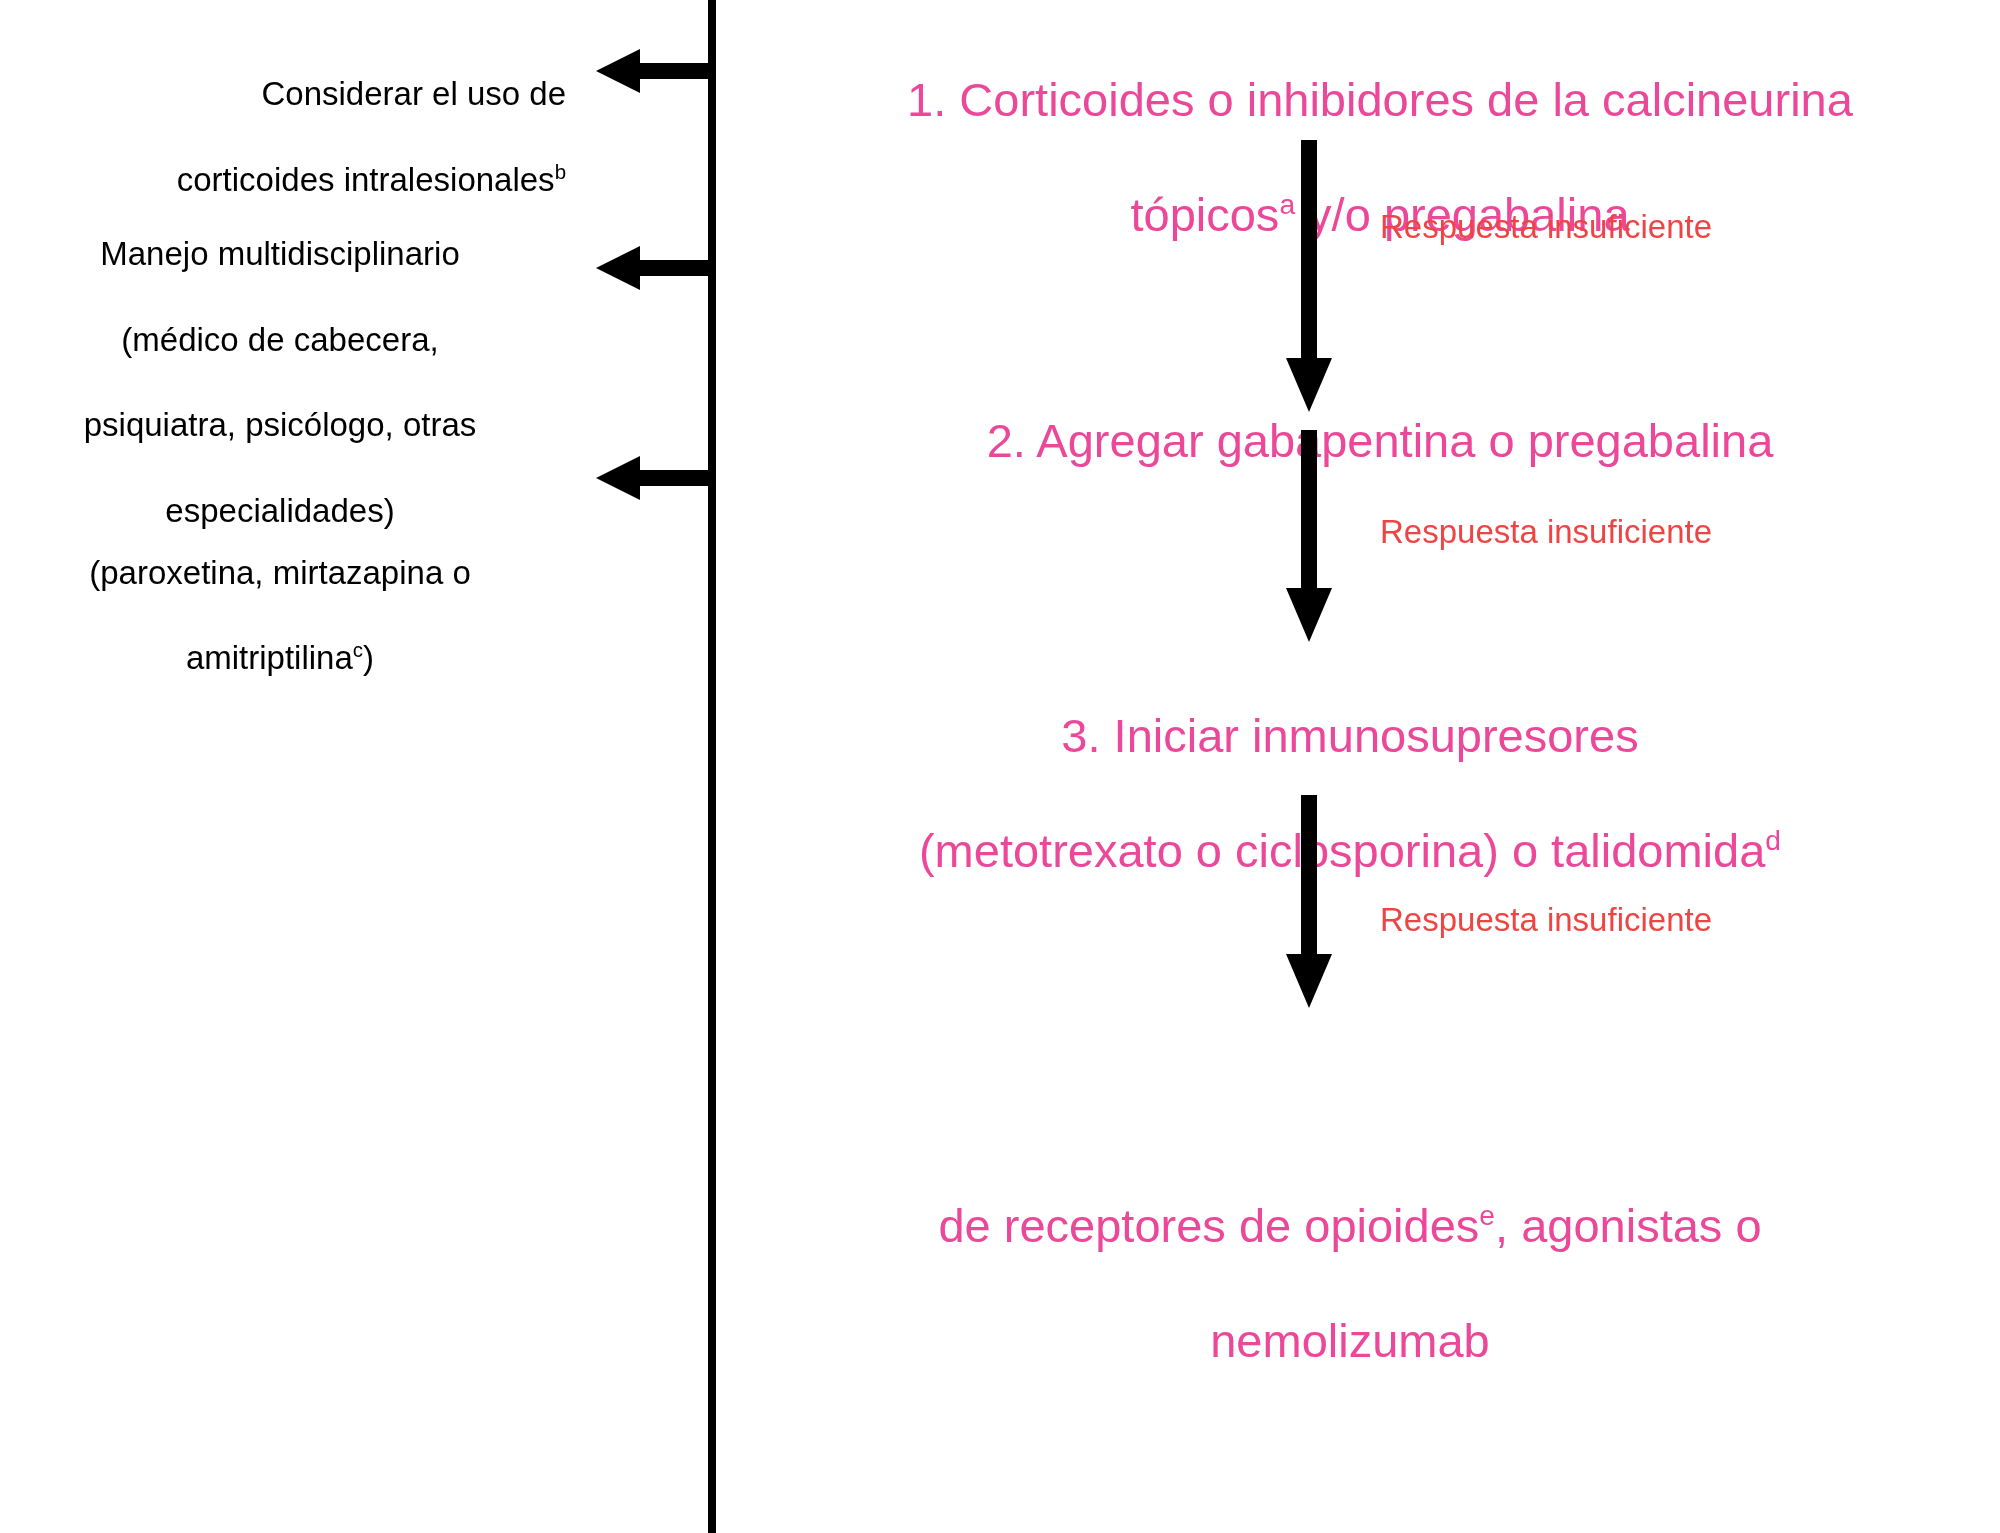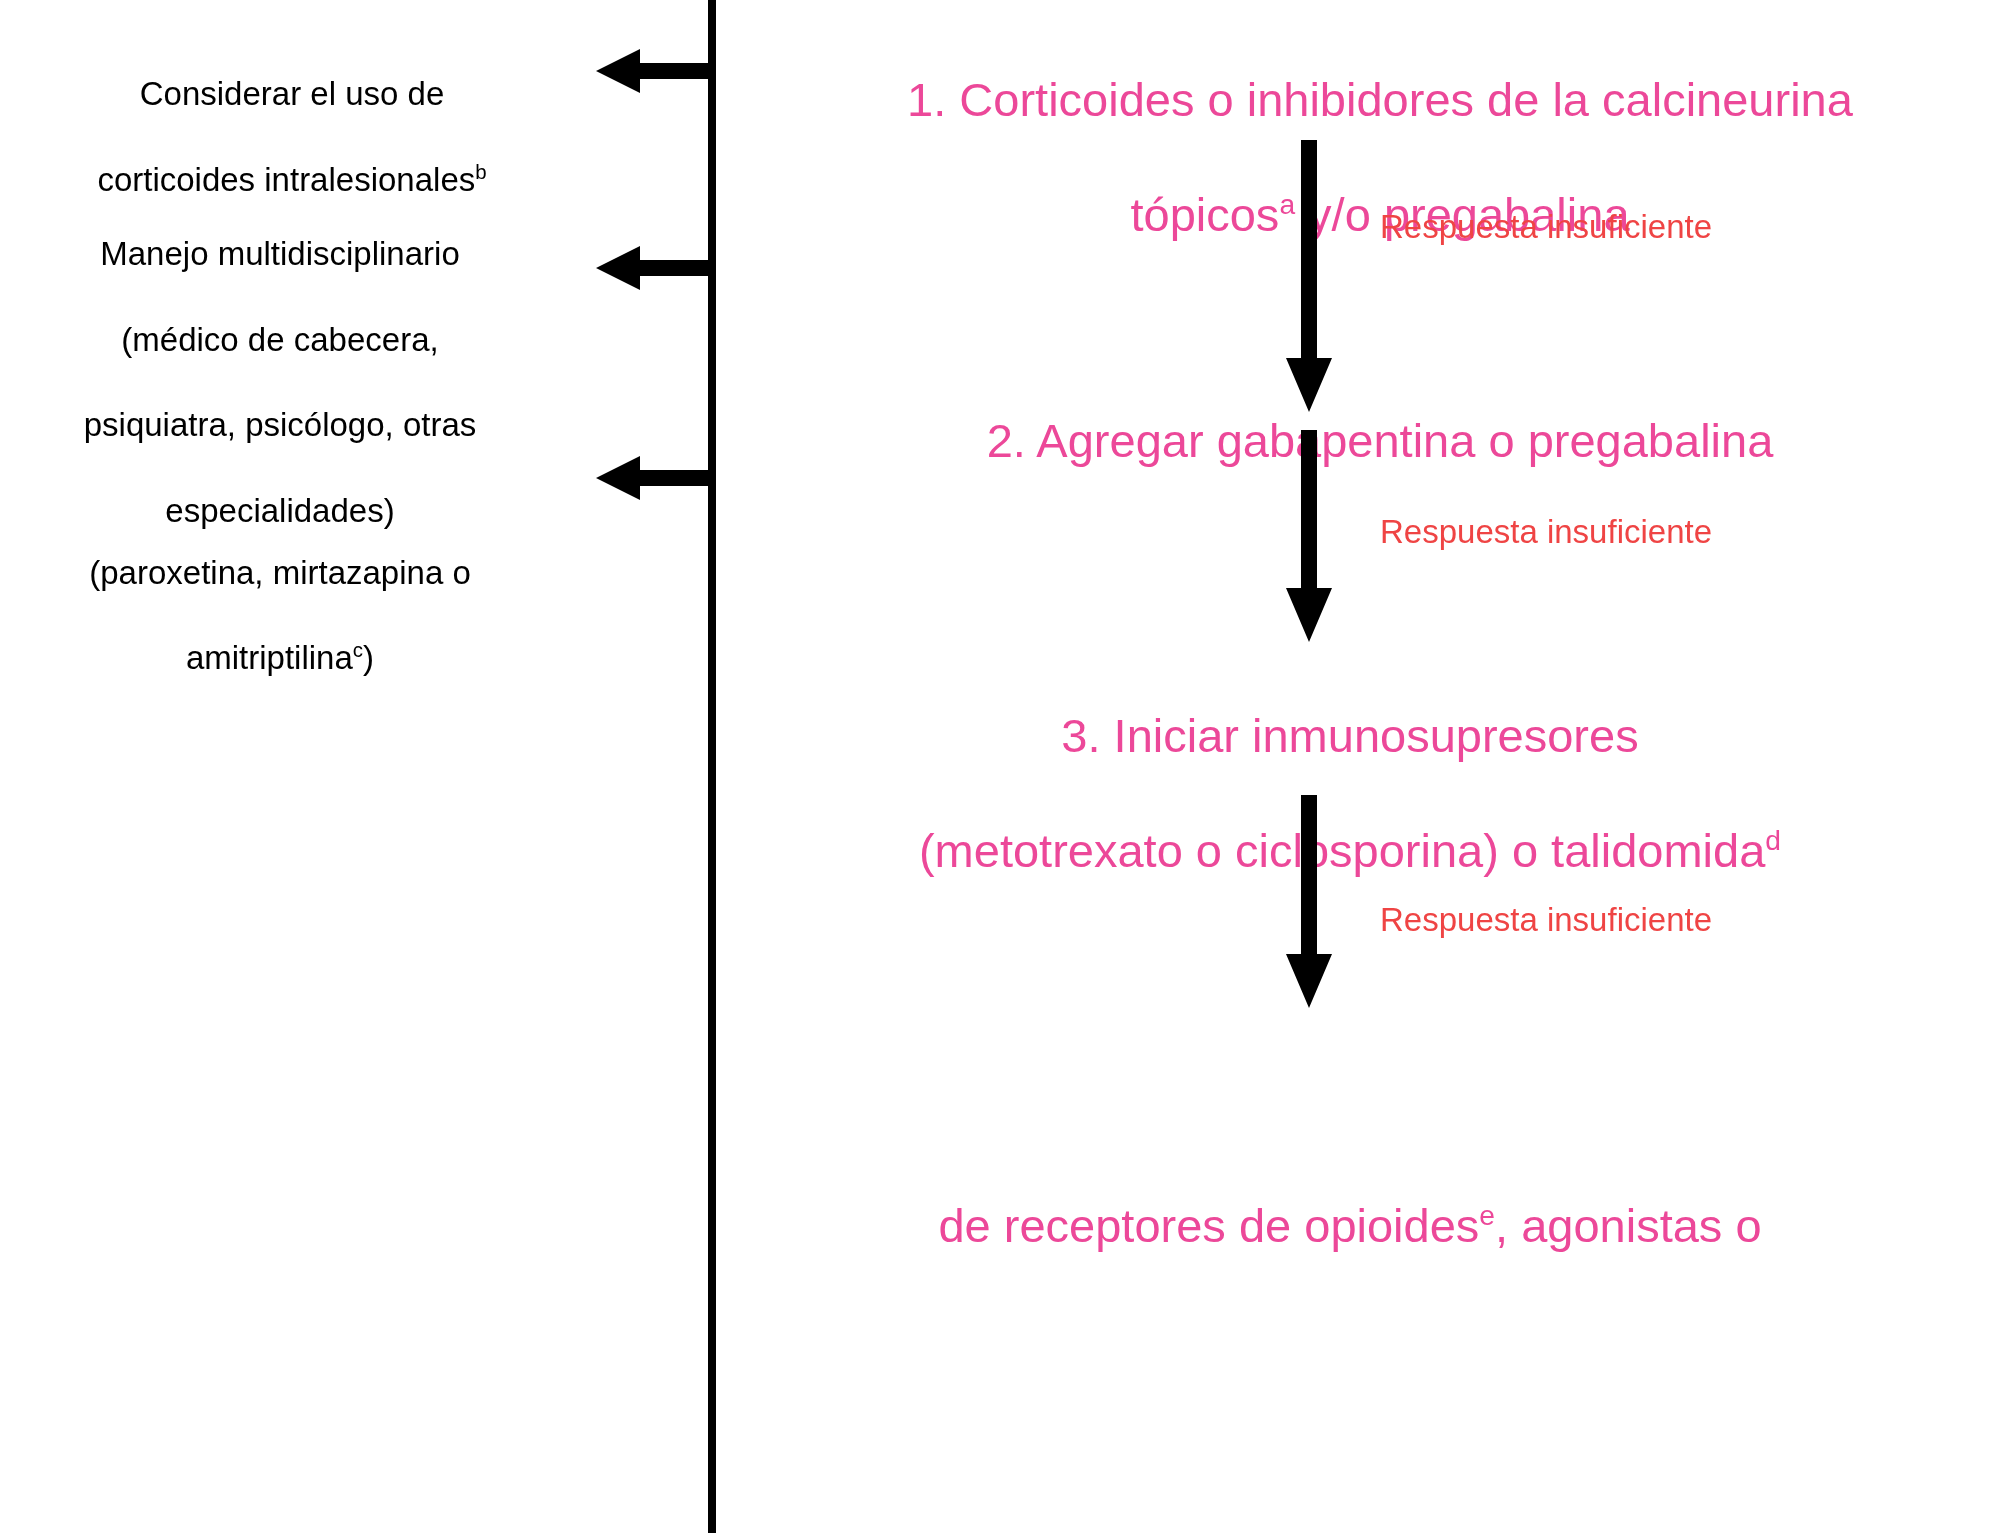--- a/index.html
+++ b/index.html
@@ -24,21 +24,21 @@
   .side-note {
     position:absolute;
     text-align:center;
     font-size:33px;
     line-height:1.30;
     color:#000000;
     white-space:pre-line;
   }
   .side-note sup { font-size:0.62em; vertical-align:super; line-height:0; }
 
-  #note-1 { left:12px;  top:30px;  width:560px; }
+  #note-1 { left:6px;  top:30px;  width:560px;text-align:right; }
   #note-2 { left:0px;  top:190px; width:560px; }
   #note-3 { left:0px;  top:423px; width:560px; }
 
   
   .arrow-left {
     position:absolute;
     width:116px; height:46px;
   }
   #arrow-left-1 { left:596px; top:48px; }
   #arrow-left-2 { left:596px; top:245px; }
@@ -127,20 +127,21 @@
 </div>
 
 <div class="step" id="step-3">
   <span>3. Iniciar inmunosupresores</span><br>
   <span>(metotrexato o ciclosporina) o talidomida</span><sup>d</sup>
 </div>
 
 <div class="step" id="step-4">
   <br>
   <span>de receptores de opioides</span><sup>e</sup><span>, agonistas o</span><br>
+  <span>nemolizumab</span>
 </div>
 
 <svg class="arrow-down" id="arrow-down-1" viewBox="0 0 46 272" preserveAspectRatio="none">
   <path d="M 15 0 L 31 0 L 31 218 L 46 218 L 23 272 L 0 218 L 15 218 Z" fill="#000000"></path>
 </svg>
 
 <svg class="arrow-down" id="arrow-down-2" viewBox="0 0 46 212" preserveAspectRatio="none">
   <path d="M 15 0 L 31 0 L 31 158 L 46 158 L 23 212 L 0 158 L 15 158 Z" fill="#000000"></path>
 </svg>
 

